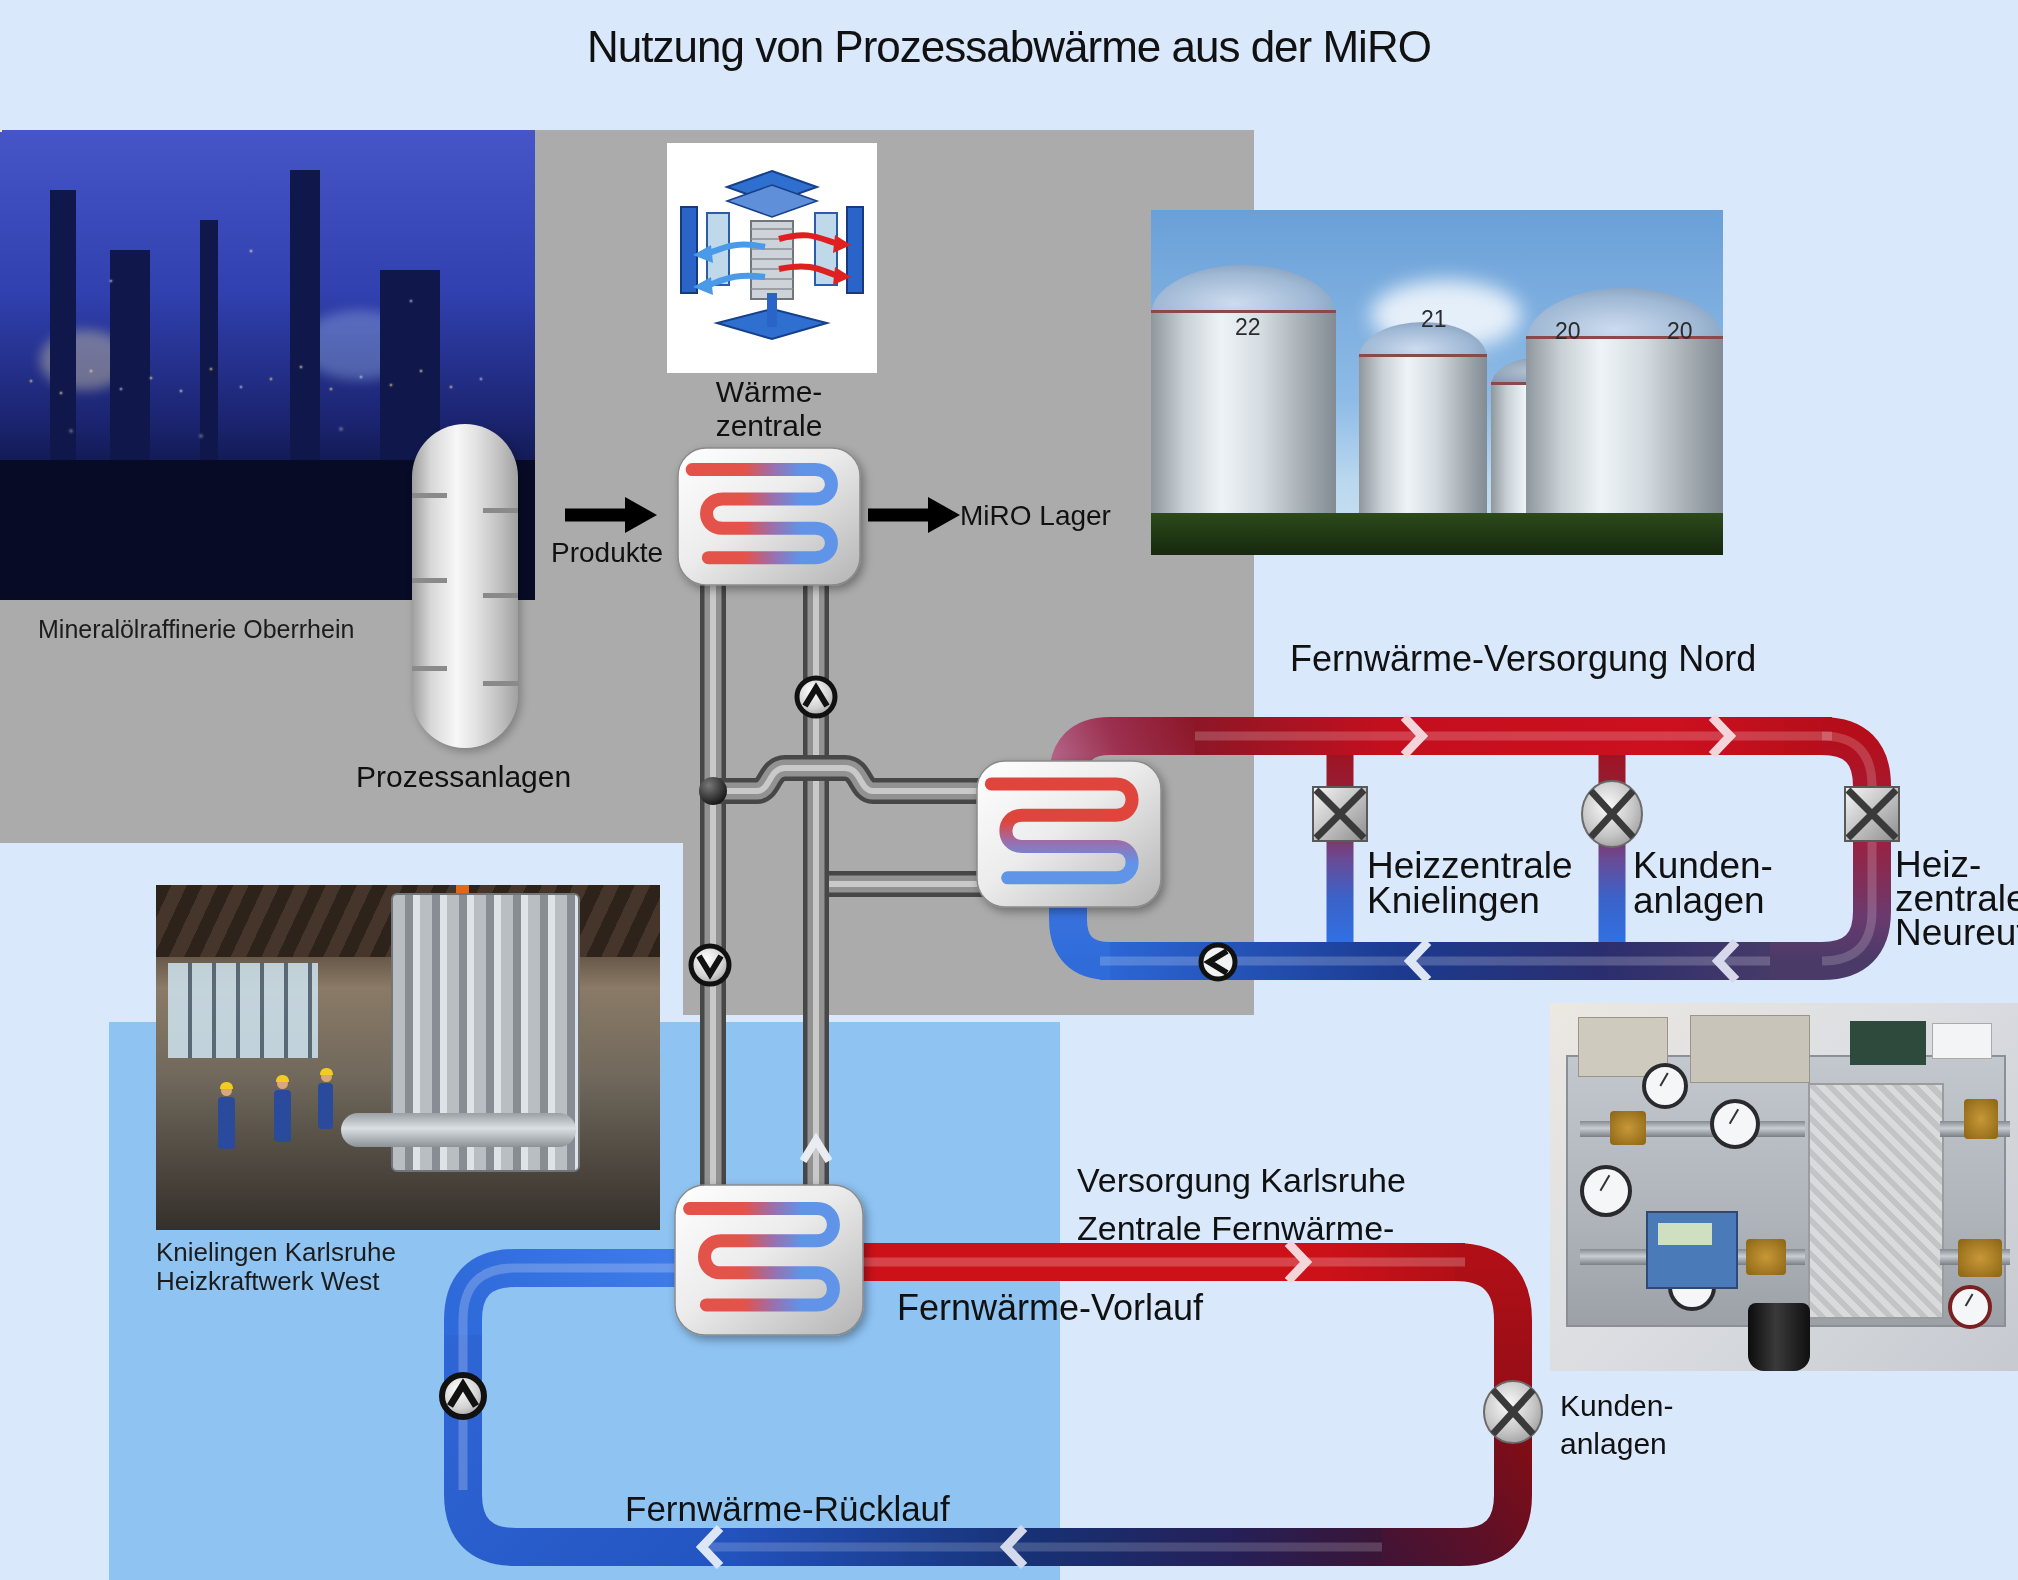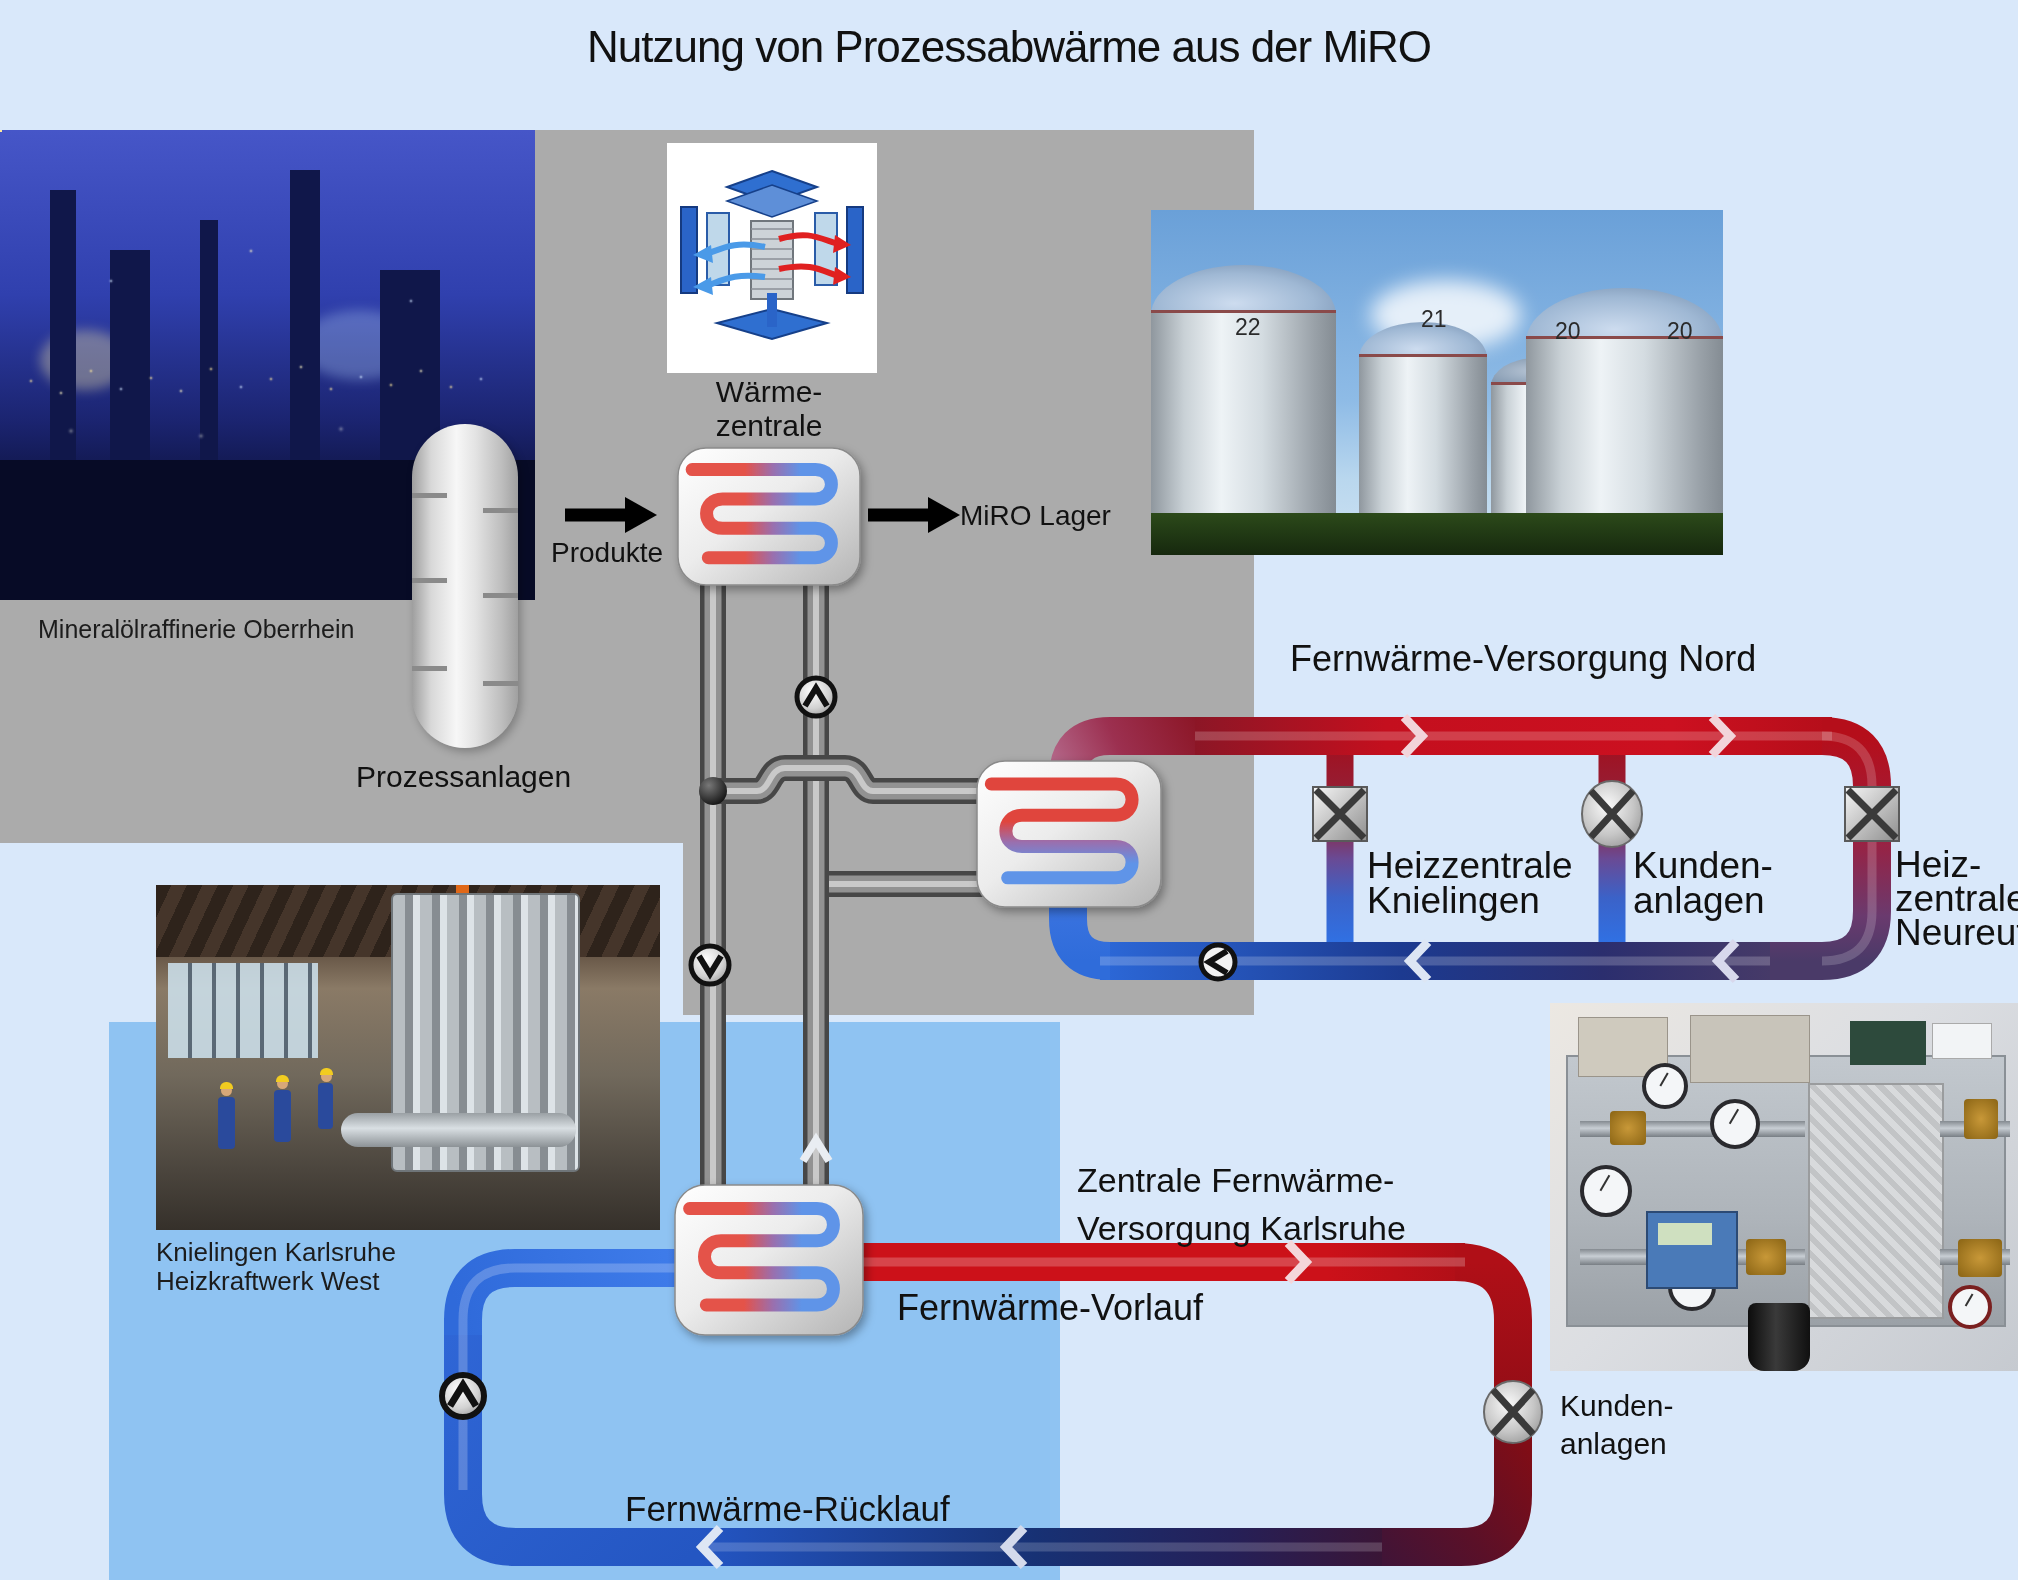--- a/index.html
+++ b/index.html
@@ -435,21 +435,21 @@
 <div class="lbl branch" id="b2">
   <div>Kunden-</div>
   <div>anlagen</div>
 </div>
 <div class="lbl branch" id="b3">
   <div>Heiz-</div>
   <div>zentrale</div>
   <div>Neureut</div>
 </div>
 <div class="lbl" id="ka-title">
+  <div>Versorgung Karlsruhe</div>
   <div>Zentrale Fernwärme-</div>
-  <div>Versorgung Karlsruhe</div>
 </div>
 <div class="lbl" id="lbl-vorlauf">Fernwärme-Vorlauf</div>
 <div class="lbl" id="lbl-rueck">Fernwärme-Rücklauf</div>
 <div class="lbl" id="lbl-kunden2">
   <div>Kunden-</div>
   <div>anlagen</div>
 </div>
 
 </body></html>

